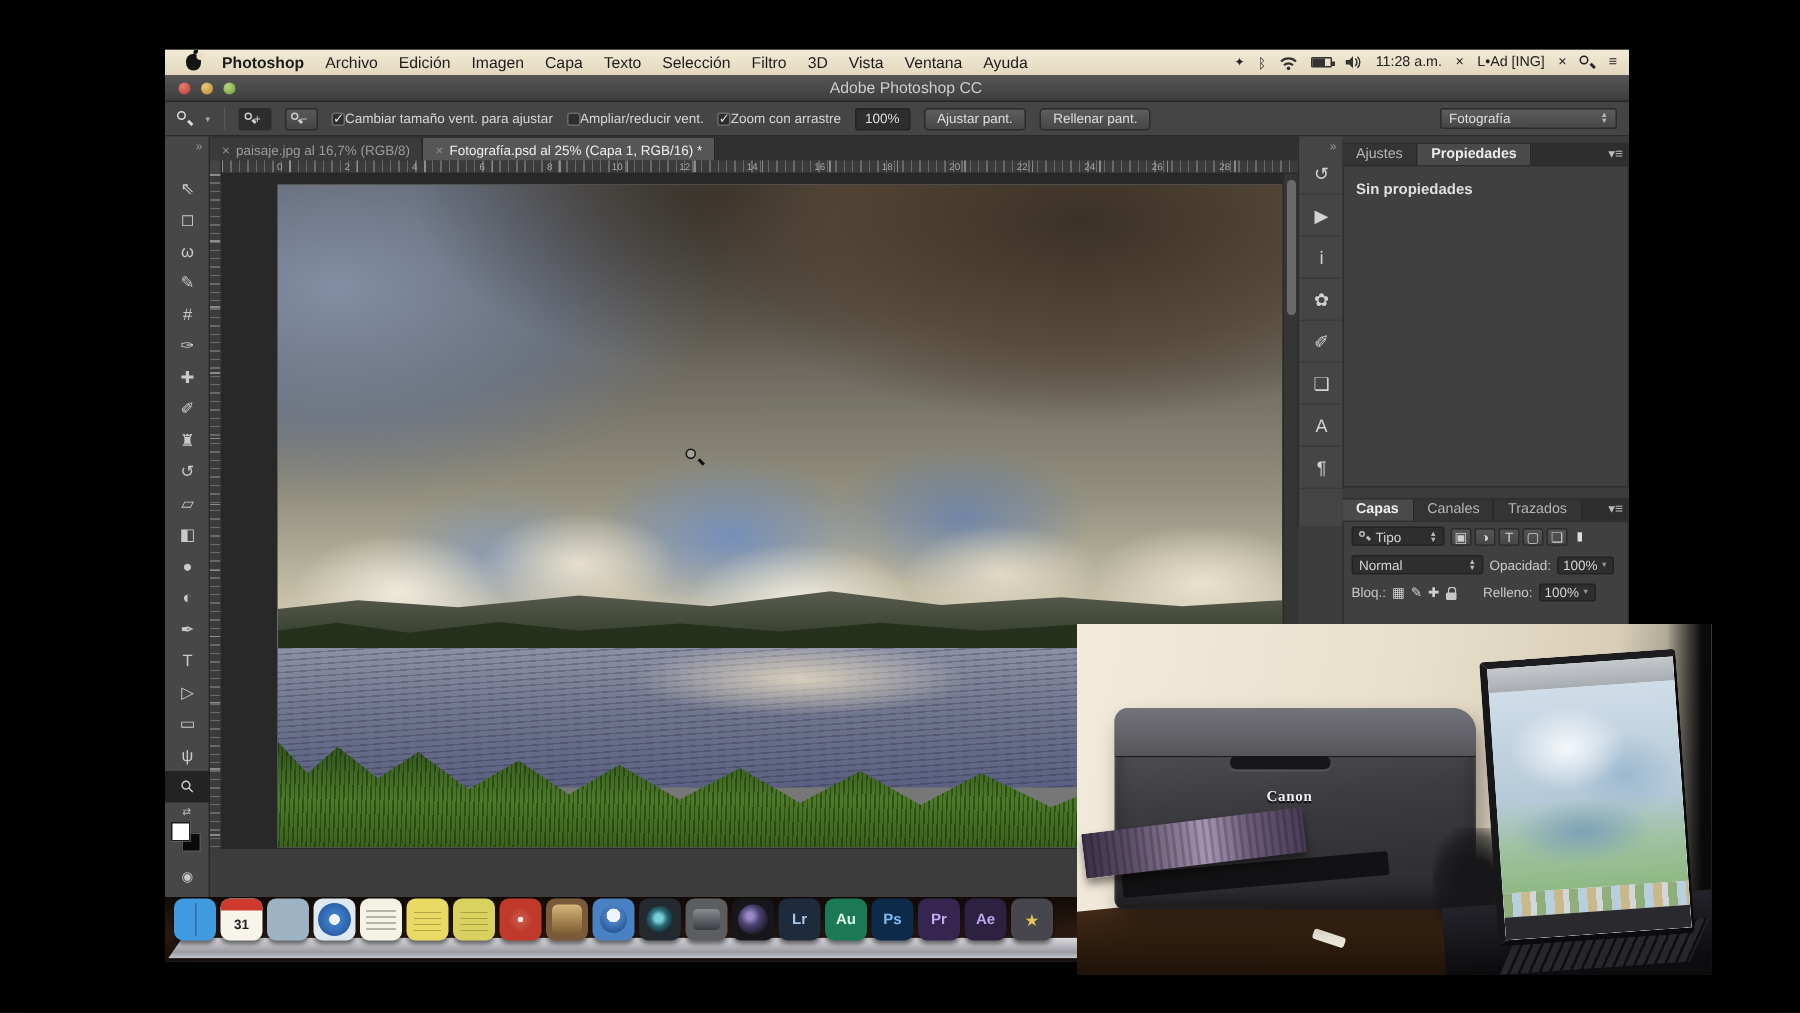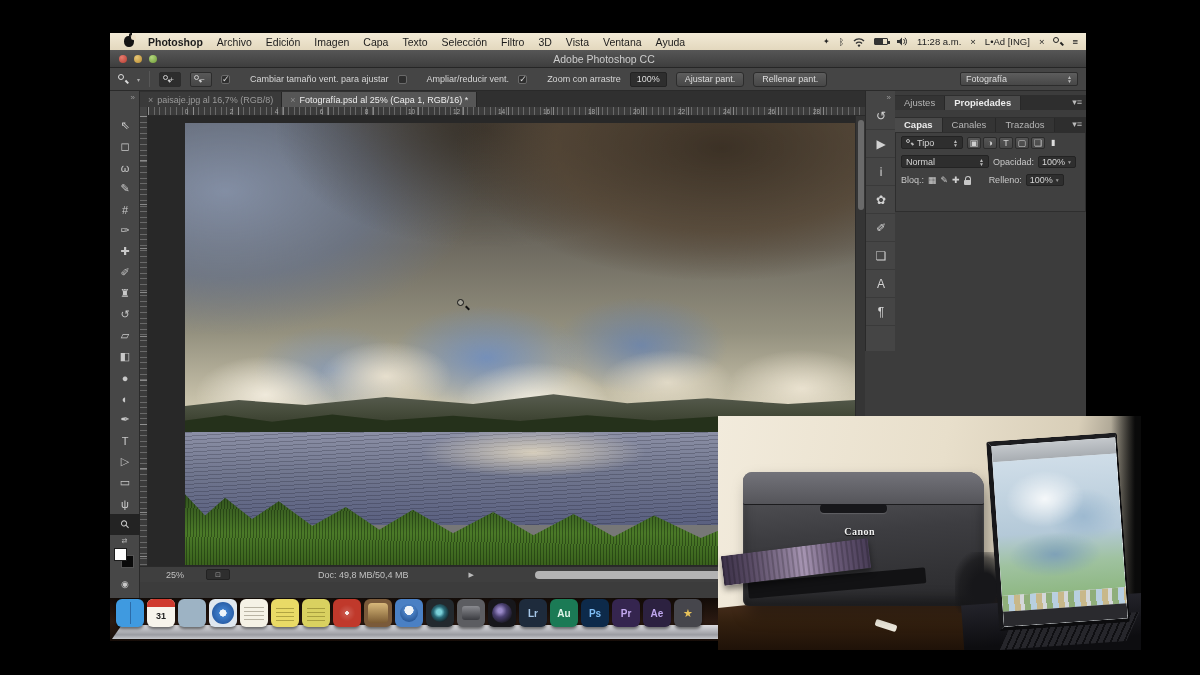--- a/index.html
+++ b/index.html
@@ -28,21 +28,21 @@
   .l-yellow{background:radial-gradient(circle at 35% 30%,#e8c878,#b78a2f);}
   .l-green{background:radial-gradient(circle at 35% 30%,#b4d87e,#6d9a36);}
   
   #optionsbar{position:absolute;left:0;top:35px;width:976px;height:23px;background:#454545;border-bottom:1px solid #2a2a2a;display:flex;align-items:center;gap:9px;padding-left:6px;font-size:9px;color:#d6d6d6;}
   .opt-sep{width:1px;height:16px;background:#2f2f2f;border-right:1px solid #575757;}
   .zoombtn{width:22px;height:15px;background:linear-gradient(#585858,#464646);border:1px solid #2c2c2c;border-radius:2px;display:flex;align-items:center;justify-content:center;gap:1px;}
   .zoombtn.pressed{background:#2d2d2d;}
   .zoombtn .magcss i{border-color:#ccc;}
   .zoombtn .magcss b{background:#ccc;}
   .zoombtn span{font-size:8px;color:#ccc;margin-left:-3px;}
-  .opt-check{display:flex;align-items:center;gap:20px;}
+  .opt-check{display:flex;align-items:center;gap:0;}
   .cbox{width:9px;height:9px;background:#2e2e2e;border:1px solid #6a6a6a;border-radius:2px;position:relative;}
   .opt-check.checked .cbox::after{content:'✓';position:absolute;left:0px;top:-2px;font-size:9px;color:#d8d8d8;}
   .opt-btn{height:15px;padding:0 8px;background:linear-gradient(#5d5d5d,#474747);border:1px solid #2c2c2c;border-radius:3px;display:flex;align-items:center;font-size:9px;color:#ddd;}
   .opt-field{height:15px;padding:0 6px;background:#2e2e2e;border:1px solid #232323;border-radius:2px;display:flex;align-items:center;color:#ddd;}
   #workspace{position:absolute;right:8px;top:4px;width:118px;height:14px;background:linear-gradient(#5d5d5d,#474747);border:1px solid #2c2c2c;border-radius:2px;display:flex;align-items:center;justify-content:space-between;padding:0 5px;font-size:9px;color:#ddd;}
   .updown{display:flex;flex-direction:column;line-height:4px;font-size:5px;color:#bbb;}
   
   #tools{position:absolute;left:0;top:58px;width:30px;height:540px;background:#474747;border-right:1px solid #2a2a2a;}
   .panel-chevron{font-size:8px;color:#9a9a9a;text-align:right;padding:2px 4px 0 0;}
   .tool{width:30px;height:21px;display:flex;align-items:center;justify-content:center;font-size:11px;color:#c9c9c9;}
@@ -410,27 +410,20 @@
         <div class="zoomcursor">
             <i></i>
             <b></b>
           </div>
       </div>
     </div>
     <div id="vscroll">
         <div class="thumb"></div>
       </div>
 
-    <div id="statusbar">
-      <span class="zoomval">25%</span>
-      <span class="status-grab">⊡</span>
-      <span class="docinfo">Doc: 49,8 MB/50,4 MB</span>
-      <span class="expand">▶</span>
-      <span id="hscroll-thumb"></span>
-    </div>
 
     <div id="minibridge">
       <span class="mb-tab">Mini Bridge</span>
     </div>
 
     <div id="sidecol">
       <div class="panel-chevron">»</div>
       <div>
           <div class="side-ic di-history">
             <span>↺</span>
@@ -457,20 +450,23 @@
             <span>¶</span>
           </div>
         </div>
     </div>
 
     <div id="rightpanels">
       <div class="ptabbar" style="margin-top:4px;">
         <span class="ptab">Ajustes</span>
         <span class="ptab active">Propiedades</span>
         <span class="pmenu">▾≡</span>
+      </div>
+      <div class="pbody" style="height:215px;">
+        <div class="noprops">Sin propiedades</div>
       </div>
 
       <div class="ptabbar" style="margin-top:7px;">
         <span class="ptab active">Capas</span>
         <span class="ptab">Canales</span>
         <span class="ptab">Trazados</span>
         <span class="pmenu">▾≡</span>
       </div>
       <div class="pbody" style="height:80px;">
         <div class="lrow">

